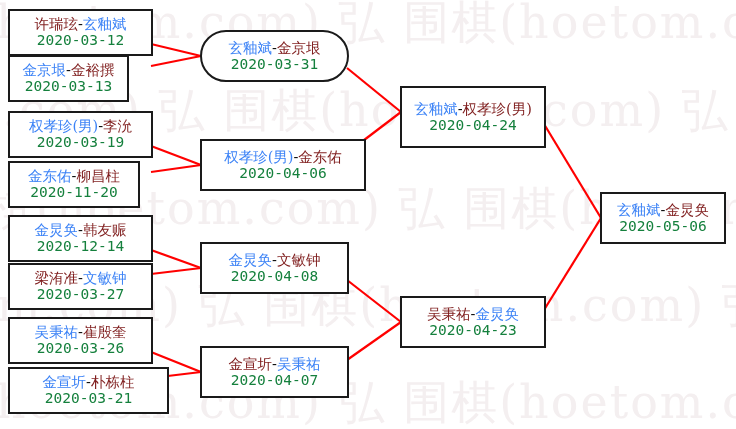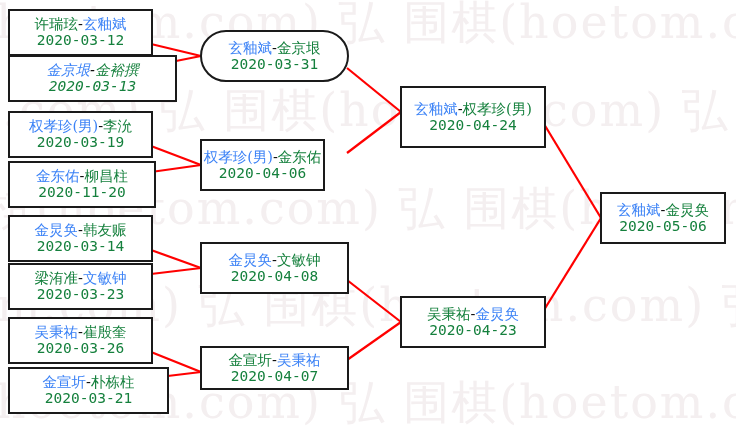--- a/index.html
+++ b/index.html
@@ -50,21 +50,21 @@
     font-family:"DejaVu Serif","Liberation Serif",serif;
   }
   .date{
     font-size:14.5px;
     color:#15803d;
     white-space:nowrap;
     font-family:"DejaVu Sans Mono","Liberation Mono",monospace;
     letter-spacing:0px;
   }
   .win{color:#3b82f6;}
-  .lose{color:#15803d;}
+  .lose{color:#7f1d1d;}
   .sep{color:#111111;}
 </style>
 </head>
 <body>
 
 <div id="root">
 
   <div class="wm-layer">
       <div class="wm-row" style="top: -8px; left: -120px; color: rgb(244, 239, 240);">围棋(hoetom.com) 弘  围棋(hoetom.com) 弘  围棋(hoetom.com) 弘  </div>
       <div class="wm-row" style="top: 80px; left: -300px; color: rgb(244, 239, 240);">围棋(hoetom.com) 弘  围棋(hoetom.com) 弘  围棋(hoetom.com) 弘  </div>
@@ -88,61 +88,61 @@
       <line x1="347" y1="360" x2="401" y2="322" stroke="#ff0000" stroke-width="2.2"></line>
       <line x1="544" y1="124" x2="601" y2="218" stroke="#ff0000" stroke-width="2.2"></line>
       <line x1="544" y1="310" x2="601" y2="218" stroke="#ff0000" stroke-width="2.2"></line>
     </svg>
 
   <div id="boxes">
       <div class="box" style="left: 8px; top: 8.5px; width: 145px; height: 47px;">
         <div class="pair"><span class="lose">许瑞玹</span><span class="sep">-</span><span class="win">玄釉斌</span></div>
         <div class="date">2020-03-12</div>
       </div>
-      <div class="box" style="left: 8px; top: 54.5px; width: 169px; height: 47px; font-style: italic;">
+      <div class="box" style="left: 8px; top: 54.5px; width: 121px; height: 47px;">
         <div class="pair"><span class="win">金京垠</span><span class="sep">-</span><span class="lose">金裕撰</span></div>
         <div class="date">2020-03-13</div>
       </div>
       <div class="box" style="left: 8px; top: 110.5px; width: 145px; height: 47px;">
         <div class="pair"><span class="win">权孝珍(男)</span><span class="sep">-</span><span class="lose">李沇</span></div>
         <div class="date">2020-03-19</div>
       </div>
-      <div class="box" style="left: 8px; top: 160.5px; width: 148px; height: 47px;">
+      <div class="box" style="left: 8px; top: 160.5px; width: 132px; height: 47px;">
         <div class="pair"><span class="win">金东佑</span><span class="sep">-</span><span class="lose">柳昌柱</span></div>
         <div class="date">2020-11-20</div>
       </div>
       <div class="box" style="left: 8px; top: 214.5px; width: 145px; height: 47px;">
         <div class="pair"><span class="win">金炅奂</span><span class="sep">-</span><span class="lose">韩友赈</span></div>
-        <div class="date">2020-03-14</div>
+        <div class="date">2020-12-14</div>
       </div>
       <div class="box" style="left: 8px; top: 262.5px; width: 145px; height: 47px;">
         <div class="pair"><span class="lose">梁洧准</span><span class="sep">-</span><span class="win">文敏钟</span></div>
-        <div class="date">2020-03-23</div>
+        <div class="date">2020-03-27</div>
       </div>
       <div class="box" style="left: 8px; top: 316.5px; width: 145px; height: 47px;">
         <div class="pair"><span class="win">吴秉祐</span><span class="sep">-</span><span class="lose">崔殷奎</span></div>
         <div class="date">2020-03-26</div>
       </div>
       <div class="box" style="left: 8px; top: 366.5px; width: 161px; height: 47px;">
         <div class="pair"><span class="win">金宣圻</span><span class="sep">-</span><span class="lose">朴栋柱</span></div>
         <div class="date">2020-03-21</div>
       </div>
       <div class="box" style="left: 200px; top: 30px; width: 149px; height: 52px; border-radius: 26px;">
         <div class="pair"><span class="win">玄釉斌</span><span class="sep">-</span><span class="lose">金京垠</span></div>
         <div class="date">2020-03-31</div>
       </div>
-      <div class="box" style="left: 200px; top: 139px; width: 125px; height: 52px;">
+      <div class="box" style="left: 200px; top: 139px; width: 166px; height: 52px;">
         <div class="pair"><span class="win">权孝珍(男)</span><span class="sep">-</span><span class="lose">金东佑</span></div>
         <div class="date">2020-04-06</div>
       </div>
       <div class="box" style="left: 200px; top: 242px; width: 149px; height: 52px;">
         <div class="pair"><span class="win">金炅奂</span><span class="sep">-</span><span class="lose">文敏钟</span></div>
         <div class="date">2020-04-08</div>
       </div>
-      <div class="box" style="left: 200px; top: 346px; width: 149px; height: 44px;">
+      <div class="box" style="left: 200px; top: 346px; width: 149px; height: 52px;">
         <div class="pair"><span class="lose">金宣圻</span><span class="sep">-</span><span class="win">吴秉祐</span></div>
         <div class="date">2020-04-07</div>
       </div>
       <div class="box" style="left: 400px; top: 86px; width: 146px; height: 62px;">
         <div class="pair"><span class="win">玄釉斌</span><span class="sep">-</span><span class="lose">权孝珍(男)</span></div>
         <div class="date">2020-04-24</div>
       </div>
       <div class="box" style="left: 400px; top: 296px; width: 146px; height: 52px;">
         <div class="pair"><span class="lose">吴秉祐</span><span class="sep">-</span><span class="win">金炅奂</span></div>
         <div class="date">2020-04-23</div>

